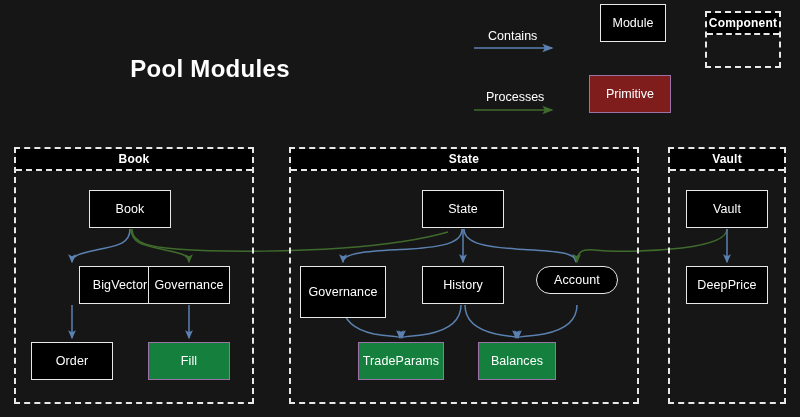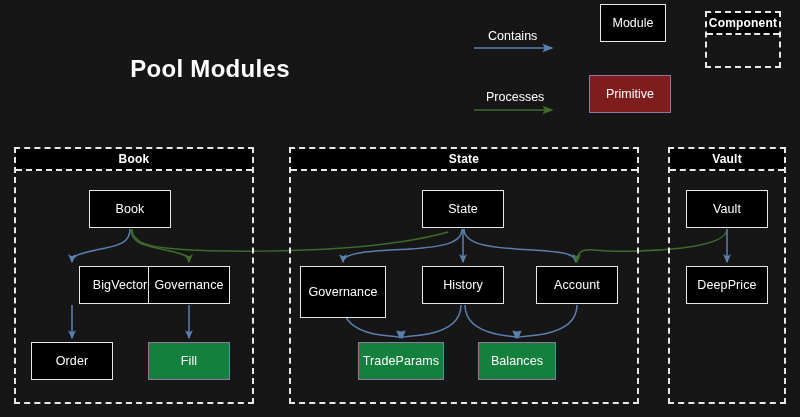--- a/index.html
+++ b/index.html
@@ -198,20 +198,20 @@
 
   <div class="node module" style="left:89px; top:190px; width:82px; height:38px;">Book</div>
   <div class="node module" style="left:31px; top:266px; width:82px; height:38px;margin-left:48px;">BigVector</div>
   <div class="node module" style="left:148px; top:266px; width:82px; height:38px;">Governance</div>
   <div class="node module" style="left:31px; top:342px; width:82px; height:38px;">Order</div>
   <div class="node primitive" style="left:148px; top:342px; width:82px; height:38px;">Fill</div>
 
   <div class="node module" style="left:422px; top:190px; width:82px; height:38px;">State</div>
   <div class="node module" style="left:300px; top:266px; width:86px; height:52px;">Governance</div>
   <div class="node module" style="left:422px; top:266px; width:82px; height:38px;">History</div>
-  <div class="node module" style="left:536px; top:266px; width:82px; height:38px;">Account</div>
+  <div class="node module" style="left:536px; top:266px; width:82px; height:28px;border-radius:16px;">Account</div>
   <div class="node primitive" style="left:358px; top:342px; width:86px; height:38px;">TradeParams</div>
   <div class="node primitive" style="left:478px; top:342px; width:78px; height:38px;">Balances</div>
 
   <div class="node module" style="left:686px; top:190px; width:82px; height:38px;">Vault</div>
   <div class="node module" style="left:686px; top:266px; width:82px; height:38px;">DeepPrice</div>
 
 </div>
 
 </body></html>

